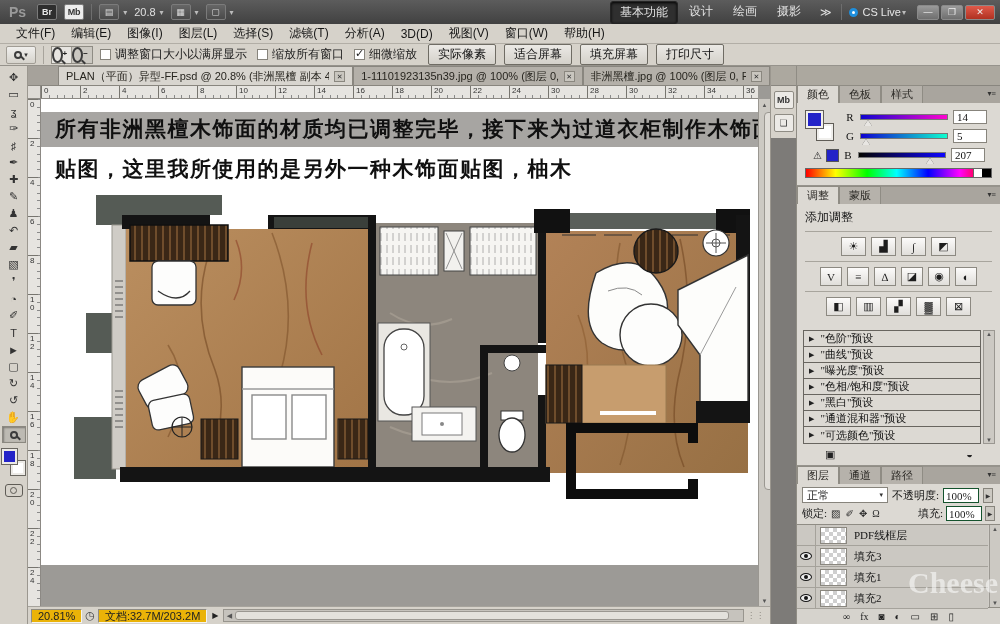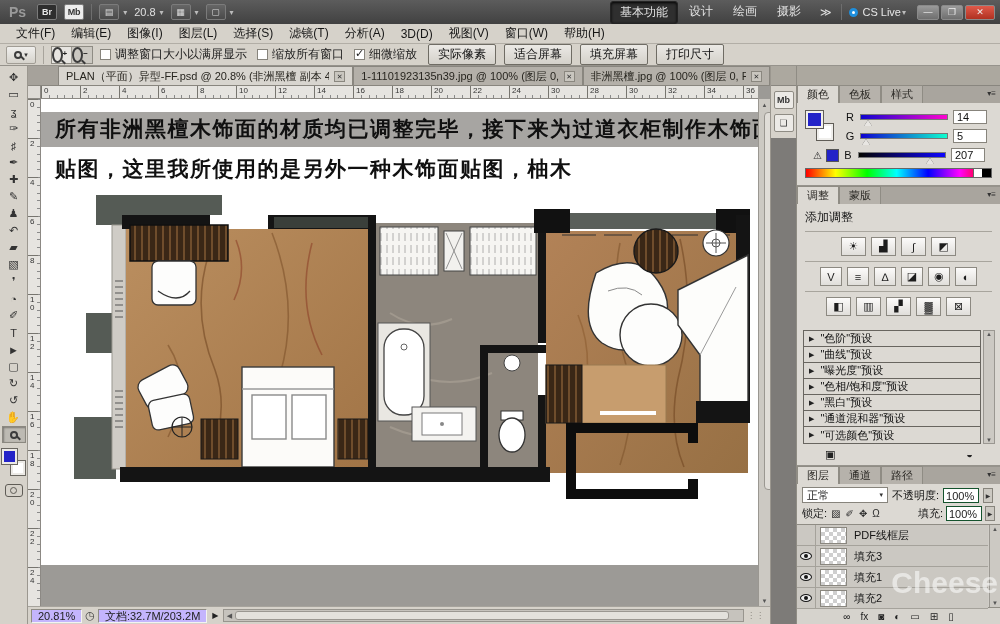--- a/index.html
+++ b/index.html
@@ -81,37 +81,37 @@
   .vscroll .thumb { position:absolute; top:2px; left:1px; right:1px; height:78%; background:#e0ddd8; border:1px solid #9a9791; border-radius:4px; }
 
   .doc { position:absolute; left:13px; top:13px; width:calc(100% - 25px); height:466px; background:#ffffff; overflow:hidden; }
   .txt-band { margin:13px 0 0 0; background:#a7a5a2; padding:3px 14px 4px 14px; }
   .canvas-line { font-size:21px; font-weight:700; letter-spacing:1.5px; color:#101010; white-space:nowrap; }
   .txt-line2 { padding:8px 14px 0 14px; }
   .plan-svg { position:absolute; left:19px; top:96px; }
 
   
   .statusbar { height:18px; background:#d6d2ca; border-top:1px solid #a6a39c; display:flex; align-items:center; padding:0 3px; gap:3px; font-size:11px; }
-  .st-cell { height:14px; line-height:13px; padding:0 6px; background:#c4b5fd; border:1px solid; border-color:#8f8c84 #f4f3f0 #f4f3f0 #8f8c84; color:#222; white-space:nowrap; }
+  .st-cell { height:14px; line-height:13px; padding:0 6px; background:#eab308; border:1px solid; border-color:#8f8c84 #f4f3f0 #f4f3f0 #8f8c84; color:#222; white-space:nowrap; }
   .st-icon { font-size:11px; color:#444; }
   .st-arrow { font-size:8px; color:#222; padding:0 2px; }
   .hscroll { flex:1; height:13px; background:#c6c3bd; border:1px solid #98958e; display:flex; align-items:center; }
   .hscroll .harr { width:10px; font-size:7px; color:#555; text-align:center; }
   .hscroll .htrack { flex:1; height:100%; position:relative; }
   .hscroll .hthumb { position:absolute; left:1px; top:1px; bottom:1px; width:97%; background:#e3e1dc; border:1px solid #9a9791; border-radius:3px; }
   .grip { font-size:8px; color:#8a877f; letter-spacing:1px; padding-right:2px; }
 
   
   .dock { width:26px; background:#d6d2ca; border-left:1px solid #9b978f; display:flex; flex-direction:column; align-items:center; }
   .dock-topbar { height:20px; width:100%; background:#aca89f; border-bottom:1px solid #89867f; }
   .dock-btn { width:20px; height:18px; border:1px solid #8f8c84; background:#eceae6; border-radius:2px; font-size:9px; font-weight:bold; color:#333; display:flex; align-items:center; justify-content:center; margin-top:5px; }
   .dock-rest { flex:1; width:100%; background:#7d7b78; margin-top:6px; }
 
   
-  .rightpanel { width:204px; background:#96938c; display:flex; flex-direction:column; border-left:1px solid #8f8c84; position:relative; }
+  .rightpanel { width:204px; background:#96938c; display:flex; flex-direction:column; border-left:1px solid #8f8c84; position:relative;font-family:Liberation Serif, serif; }
   .panel-topbar { height:20px; background:#aca89f; border-bottom:1px solid #89867f; }
   .panel-tabs { height:17px; background:#a9a59e; display:flex; align-items:flex-end; position:relative; flex-shrink:0; }
   .ptab { padding:1px 9px 1px 9px; font-size:11px; background:#b6b2ab; border:1px solid #8f8c84; border-bottom:none; color:#2c2a26; }
   .ptab.active { background:#dcd9d3; }
   .pmenu { position:absolute; right:4px; top:3px; font-size:8px; color:#333; letter-spacing:0; }
 
   .color-body { background:#dcd9d3; height:82px; position:relative; padding:8px 8px 0 8px; }
   .cp-swatches { position:absolute; left:9px; top:8px; width:30px; height:30px; }
   .cp-fg { position:absolute; top:0; left:0; width:17px; height:17px; border:2px solid #f0efec; outline:1px solid #5f5c56; z-index:2; }
   .cp-bg { position:absolute; left:11px; top:13px; width:16px; height:16px; background:#fff; border:2px solid #f0efec; outline:1px solid #5f5c56; }

